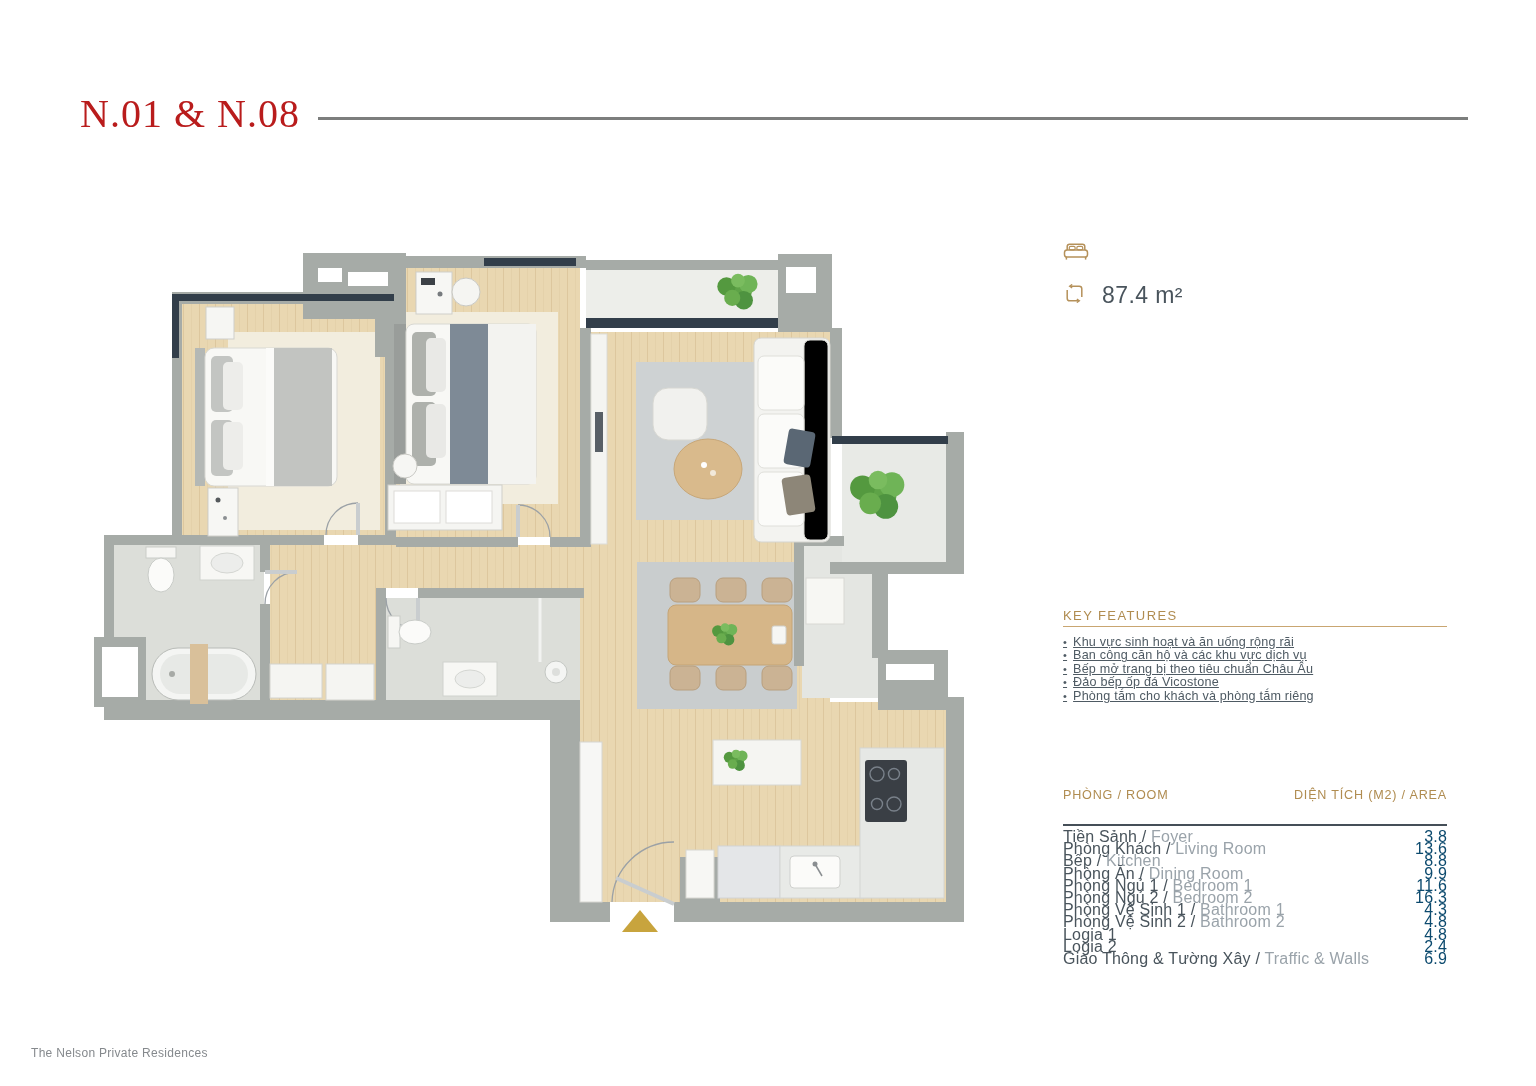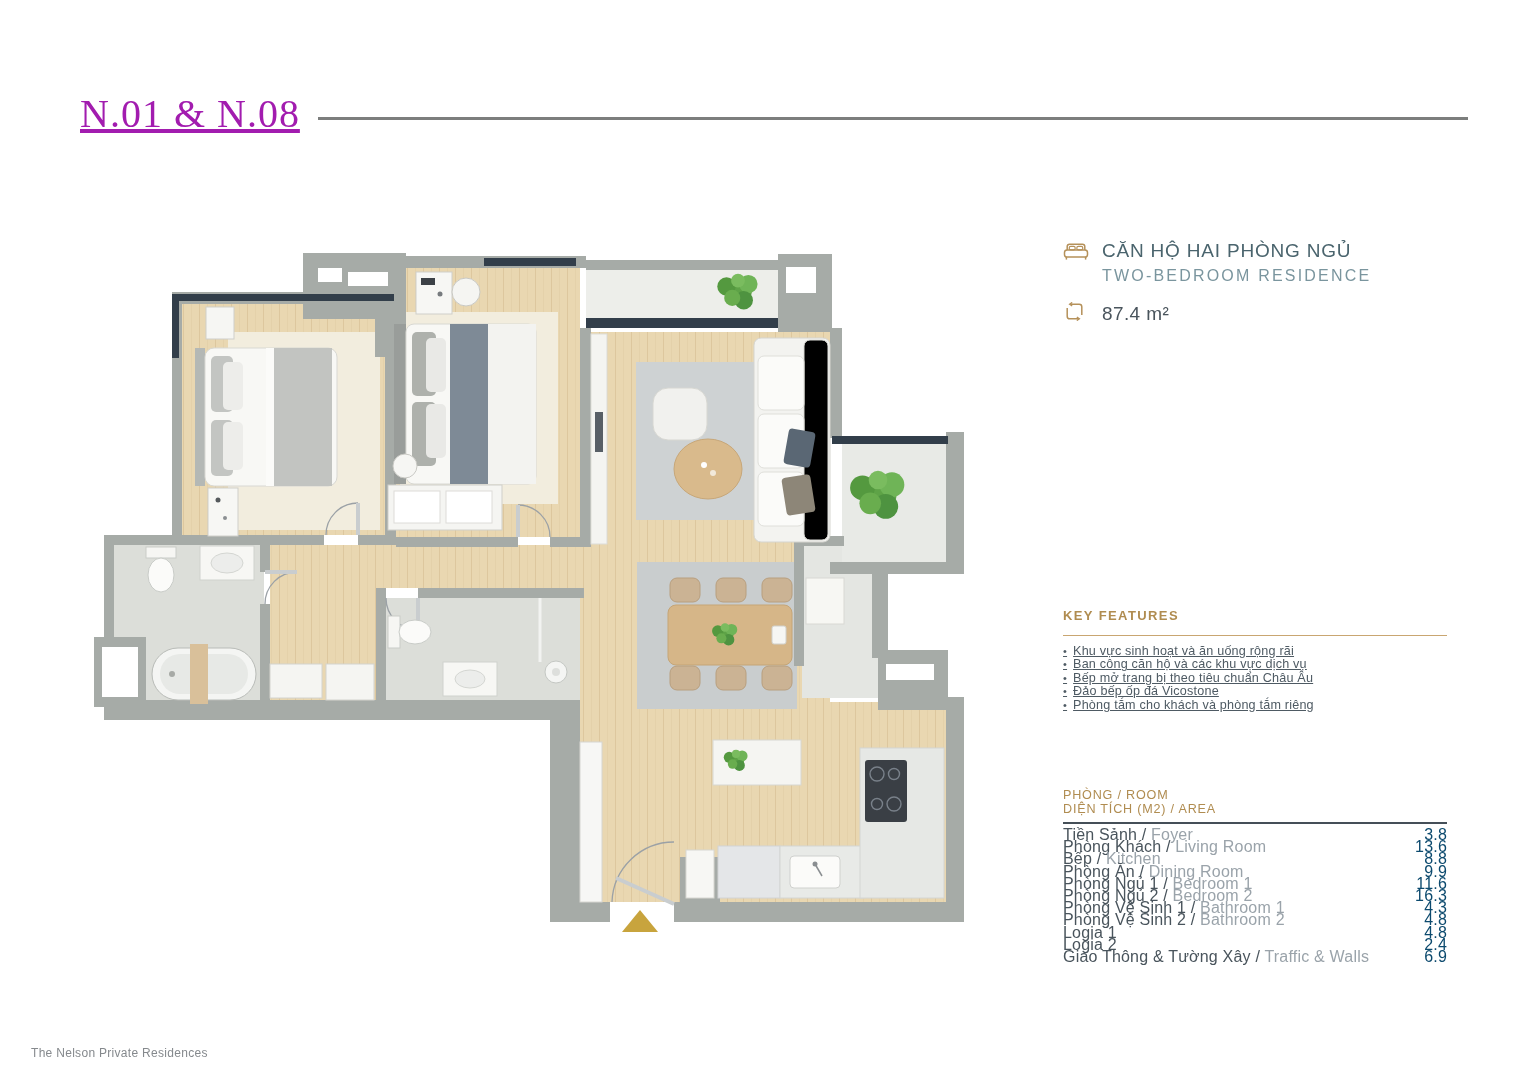--- a/index.html
+++ b/index.html
@@ -5,47 +5,47 @@
   html,body{margin:0;padding:0;}
   body{
     width:1536px;height:1086px;position:relative;background:#ffffff;
     font-family:"Liberation Sans","DejaVu Sans",sans-serif;overflow:hidden;
     -webkit-font-smoothing:antialiased;
   }
   
   .page-title{
     position:absolute;left:80px;top:90px;
     font-family:"Liberation Serif","DejaVu Serif",serif;
-    font-size:40px;color:#a21caf;letter-spacing:1px;text-decoration:underline;
+    font-size:40px;color:#b91c1c;letter-spacing:1px;
   }
   .title-rule{position:absolute;left:318px;top:117px;width:1150px;height:3px;background:#7c7e7d;}
   
   .plan-wrap{position:absolute;left:88px;top:242px;width:880px;height:700px;}
   
   .info{position:absolute;left:1063px;top:240px;width:384px;}
   .unit-head{position:absolute;left:0;top:0;width:384px;}
   .unit-row{display:flex;align-items:flex-start;}
   .unit-icon{width:26px;margin-top:2px;flex:0 0 26px;}
   .unit-text{margin-left:13px;}
   .unit-vi{font-size:19px;color:#4a646d;letter-spacing:0.8px;font-weight:500;}
   .unit-en{font-size:16px;color:#7a959e;letter-spacing:2.2px;margin-top:5px;}
   .area-row{display:flex;align-items:center;margin-top:17px;}
   .area-icon{width:26px;flex:0 0 26px;margin-left:2px;}
-  .area-val{font-size:19px;color:#49545c;margin-left:11px;letter-spacing:0.4px;}
+  .area-val{font-size:23px;color:#49545c;margin-left:11px;letter-spacing:0.4px;}
   .features{position:absolute;left:1063px;top:608px;width:384px;}
-  .kf-head{font-size:13px;color:#b08c50;letter-spacing:1.4px;padding-bottom:12px;border-bottom:1px solid #c9a671;font-weight:bold;}
+  .kf-head{font-size:13px;color:#b08c50;letter-spacing:1.4px;padding-bottom:3px;border-bottom:1px solid #c9a671;}
   ul.kf{margin:9px 0 0 0;padding:0;}
   ul.kf li{list-style:none;font-size:12.6px;line-height:13.4px;letter-spacing:0.2px;}
   ul.kf li::before{content:"•";margin-right:6px;font-size:11px;}
   ul.kf-vi li{color:#4e5a63;text-decoration:underline;}
   ul.kf-en{margin-top:17px;}
   ul.kf-en li{color:#9ba4ab;}
   .room-table{position:absolute;left:1063px;top:788px;width:384px;}
   .thead{display:flex;justify-content:space-between;font-size:12.6px;color:#b08c50;
-         letter-spacing:0.8px;padding-bottom:6px;border-bottom:2px solid #454f58;flex-direction:column;}
+         letter-spacing:0.8px;padding-bottom:22px;border-bottom:2px solid #454f58;}
   .trows{margin-top:5px;}
   .trow{display:flex;justify-content:space-between;font-size:16px;line-height:12.2px;letter-spacing:0.2px;}
   .trow .vi,.trow .sep{color:#49545c;}
   .trow .en{color:#9aa3aa;}
   .trow .rarea{color:#0c4a6e;}
   .footer{position:absolute;left:31px;top:1046px;font-size:12px;color:#85898d;letter-spacing:0.3px;}
 </style>
 </head>
 <body>
 
@@ -281,24 +281,20 @@
       <span class="unit-icon">
         <svg width="26" height="19" viewBox="0 0 26 19">
           <rect x="1.5" y="8" width="23" height="7" rx="2.6" fill="none" stroke="#b5915a" stroke-width="1.5"></rect>
           <path d="M4.2 8 V4.6 A2.4 2.4 0 0 1 6.6 2.2 H19.4 A2.4 2.4 0 0 1 21.8 4.6 V8" fill="none" stroke="#b5915a" stroke-width="1.5"></path>
           <rect x="6.2" y="4.4" width="6" height="3.4" rx="1.5" fill="none" stroke="#b5915a" stroke-width="1.2"></rect>
           <rect x="13.8" y="4.4" width="6" height="3.4" rx="1.5" fill="none" stroke="#b5915a" stroke-width="1.2"></rect>
           <line x1="3.4" y1="15" x2="3.4" y2="17.6" stroke="#b5915a" stroke-width="1.5"></line>
           <line x1="22.6" y1="15" x2="22.6" y2="17.6" stroke="#b5915a" stroke-width="1.5"></line>
         </svg>
       </span>
-      <span class="unit-text">
-        <div class="unit-vi">CĂN HỘ HAI PHÒNG NGỦ</div>
-        <div class="unit-en">TWO-BEDROOM RESIDENCE</div>
-      </span>
     </div>
     <div class="area-row">
       <span class="area-icon">
         <svg width="19" height="19" viewBox="0 0 19 19">
           <path d="M6 2.2 H14.2 A2.6 2.6 0 0 1 16.8 4.8 V13" fill="none" stroke="#b5915a" stroke-width="1.5"></path>
           <path d="M13 16.8 H4.8 A2.6 2.6 0 0 1 2.2 14.2 V6" fill="none" stroke="#b5915a" stroke-width="1.5"></path>
           <path d="M7.2 0.4 L4.6 2.2 L7.2 4" fill="none" stroke="#b5915a" stroke-width="1.3"></path>
           <path d="M11.8 15 L14.4 16.8 L11.8 18.6" fill="none" stroke="#b5915a" stroke-width="1.3"></path>
         </svg>
       </span>

